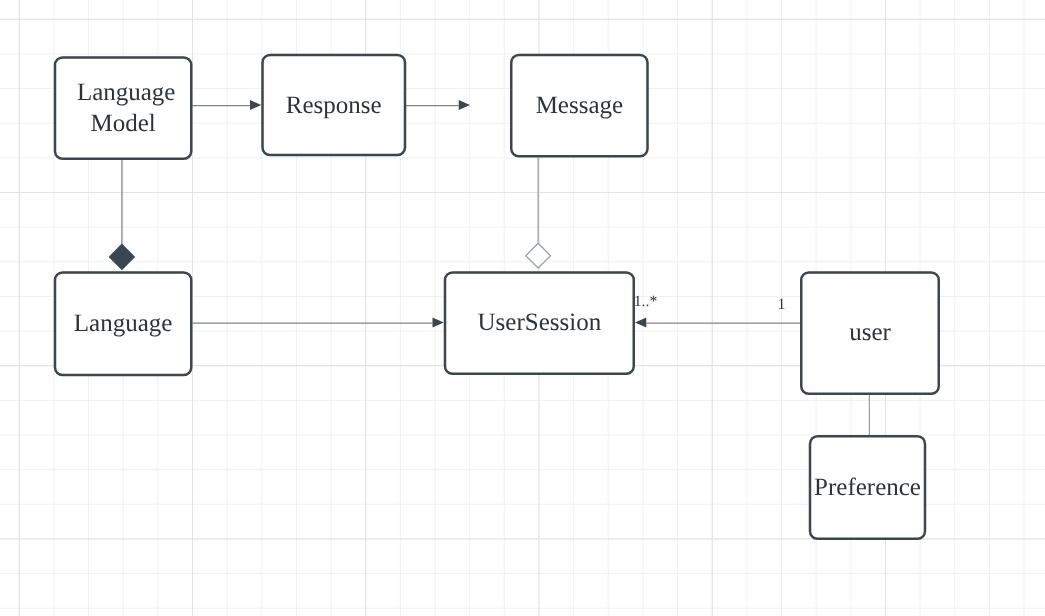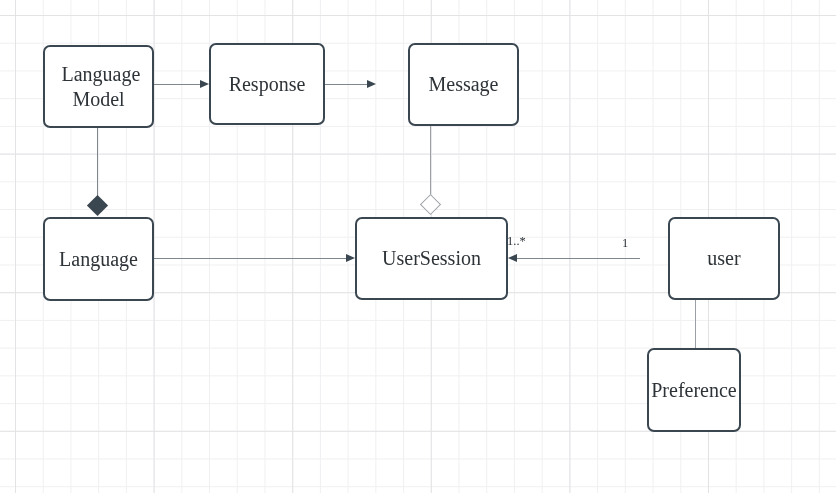--- a/index.html
+++ b/index.html
@@ -28,21 +28,21 @@
     font-size:20px;
     line-height:1.25;
     box-sizing:border-box;
   }
   .node-language-model{left:43px;top:45px;width:111px;height:83px;}
   .node-language-model .lbl{max-width:74px;}
   .node-response{left:209px;top:43px;width:116px;height:82px;}
   .node-message{left:376px;top:43px;width:111px;height:83px;margin-left:32px;}
   .node-chatbot{left:43px;top:217px;width:111px;height:84px;}
   .node-usersession{left:355px;top:217px;width:153px;height:83px;}
-  .node-user{left:668px;top:217px;width:112px;height:83px;align-items:center;}
+  .node-user{left:640px;top:217px;width:112px;height:99px;align-items:center;}
   .node-preference{left:647px;top:348px;width:94px;height:84px;}
 
   .hline{position:absolute;height:0;border-top:1.5px solid #7e868e;}
   .vline{position:absolute;width:0;border-left:1.5px solid #7e868e;}
   .vline.light{border-left-color:#9aa0a6;}
 
   .arrow-right{position:absolute;width:0;height:0;
     border-top:4.5px solid transparent;border-bottom:4.5px solid transparent;
     border-left:9px solid #3a4650;}
   .arrow-left{position:absolute;width:0;height:0;

